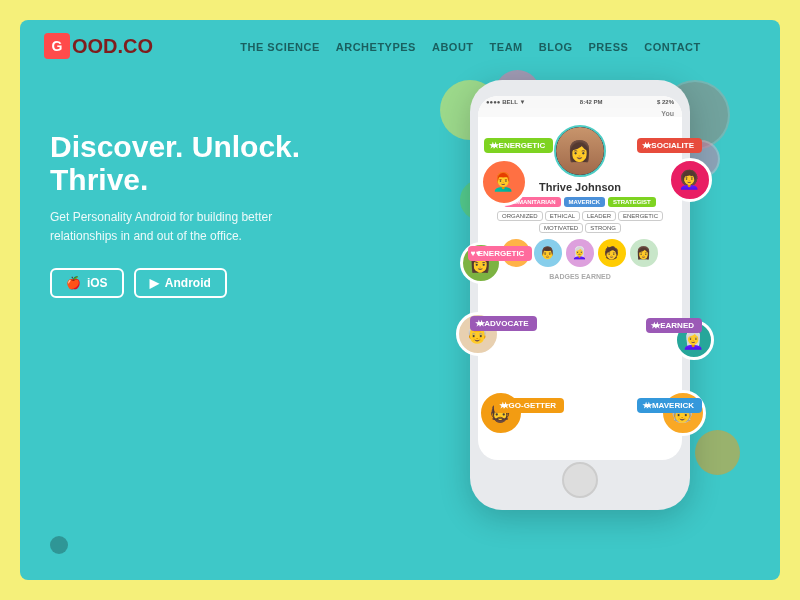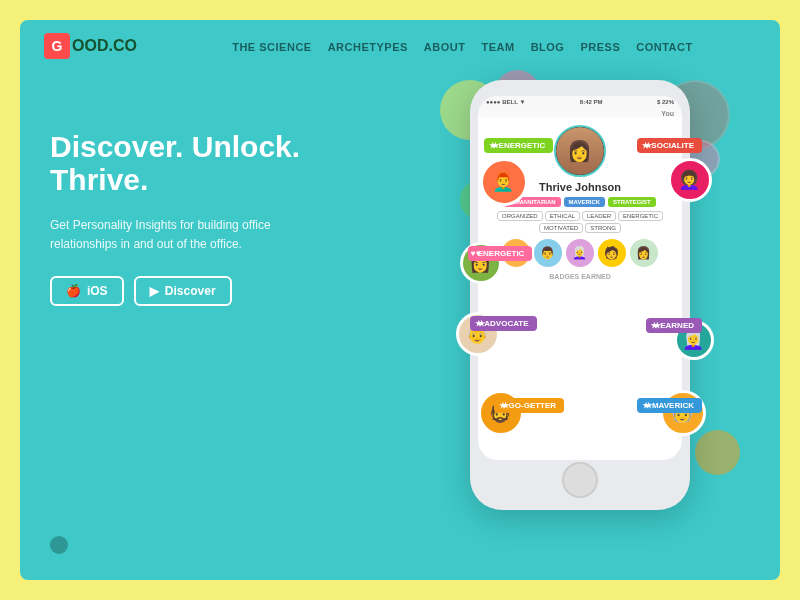--- a/index.html
+++ b/index.html
@@ -42,23 +42,23 @@
       background: #ff4b4b;
       border-radius: 4px;
       display: flex;
       align-items: center;
       justify-content: center;
       color: white;
       font-weight: 900;
       font-size: 14px;
     }
     .logo-text {
-      color: #14532d;
-      font-weight: 700;
-      font-size: 16px;
+      color: #7f1d1d;
+      font-weight: 700;
+      font-size: 20px;
     }
     .nav-links {
       display: flex;
       gap: 16px;
       list-style: none;
       flex: 1;
       justify-content: center;
     }
     .nav-links li a {
       color: #1a5f5f;
@@ -74,21 +74,21 @@
       left: 30px;
       top: 110px;
       width: 260px;
       z-index: 10;
     }
     .hero-title {
       font-size: 30px;
       font-weight: 900;
       color: white;
       line-height: 1.1;
-      margin-bottom: 20px;
+      margin-bottom: 12px;
     }
     .hero-subtitle {
       font-size: 12px;
       color: rgba(255,255,255,0.9);
       line-height: 1.6;
       margin-bottom: 22px;
     }
     .hero-buttons {
       display: flex;
       gap: 10px;
@@ -328,29 +328,29 @@
       <li><a>ABOUT</a></li>
       <li><a>TEAM</a></li>
       <li><a>BLOG</a></li>
       <li><a>PRESS</a></li>
       <li><a>CONTACT</a></li>
     </ul>
   </nav>
 
   <div class="hero-left">
     <h1 class="hero-title">Discover. Unlock. Thrive.</h1>
-    <p class="hero-subtitle">Get Personality Insights for building office relationships in and out of the office.</p>
+    <p class="hero-subtitle">Get Personality Android for building better relationships in and out of the office.</p>
     <div class="hero-buttons">
       <button class="btn-store">
         <span>🍎</span>
         <span>iOS</span>
       </button>
       <button class="btn-store">
         <span>▶</span>
-        <span>Discover</span>
+        <span>Android</span>
       </button>
     </div>
   </div>
 
   <div class="phone-container">
 
     <div class="float-label fl-visionary">
       <span>★</span>
       <span style="margin-left:-14px">★ ENERGETIC</span>
     </div>

